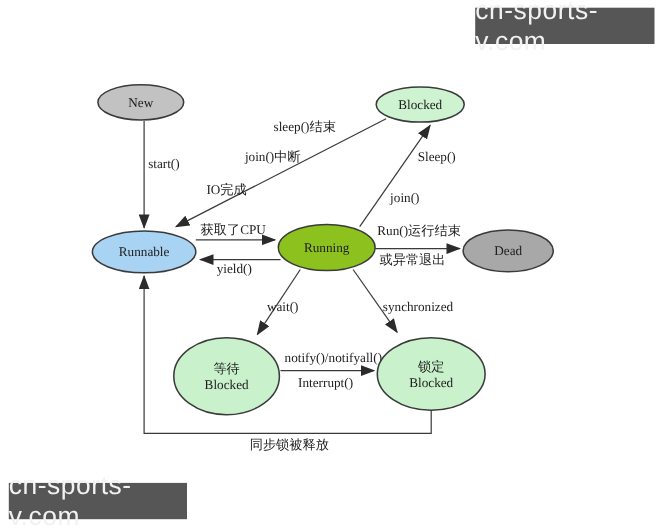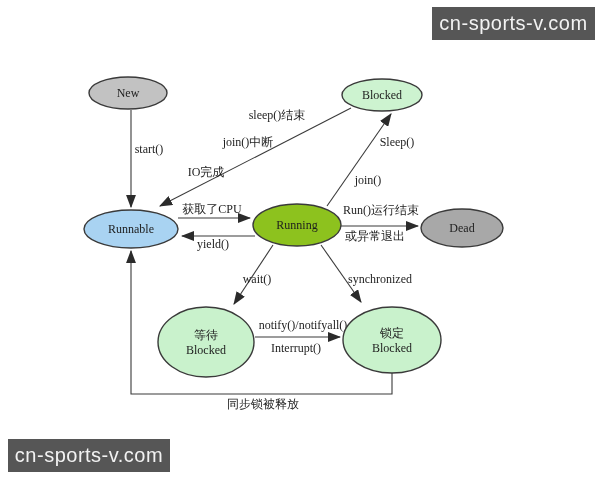--- a/index.html
+++ b/index.html
@@ -12,21 +12,21 @@
   svg{display:block;}
   svg ellipse{stroke:#3a3a3a;stroke-width:1.4;}
   svg .edge{stroke:#3a3a3a;stroke-width:1.1;fill:none;}
   svg text{fill:#1d1d1d;font-size:12px;font-family:"Liberation Serif","DejaVu Serif",serif;}
   svg text.node-label{font-size:12px;}
   #arrowhead path{fill:#2b2b2b;}
   .watermark{
     position:absolute;
     display:flex;align-items:center;justify-content:center;
     font-family:"Liberation Sans","DejaVu Sans",sans-serif;
-    font-size:20px;letter-spacing:0.5px;
+    font-size:24px;letter-spacing:0.5px;
   }
   .watermark-top{left:432px;top:7px;width:163px;height:33px;}
   .watermark-bottom{left:8px;top:439px;width:162px;height:33px;}
 </style>
 </head>
 <body>
 
 <div class="stage">
   <svg width="600" height="480" viewBox="0 0 600 480">
     <defs>

